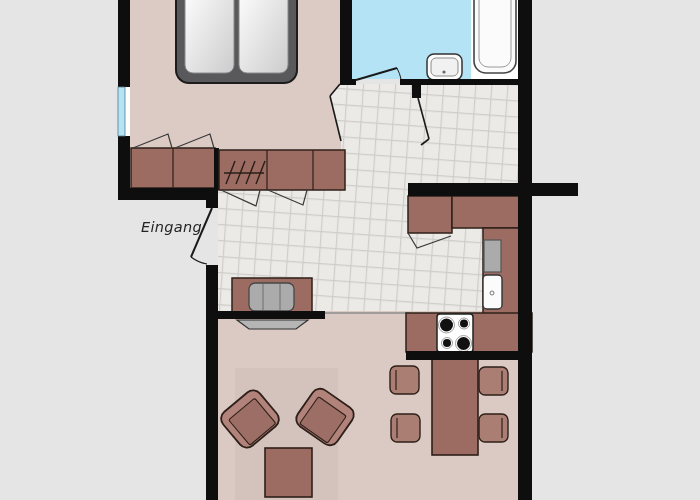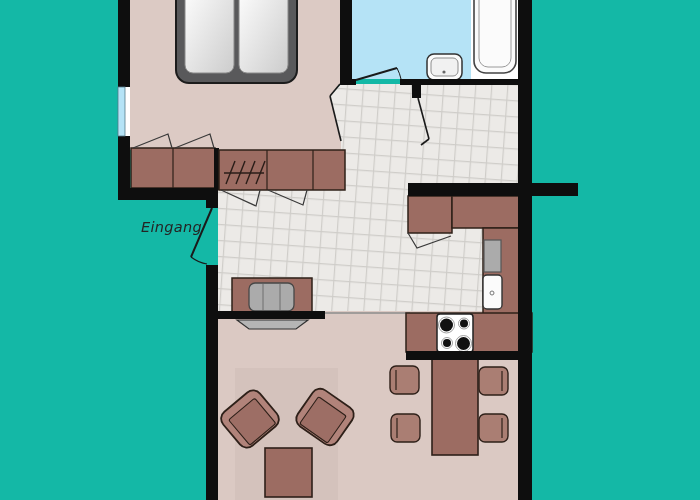--- a/index.html
+++ b/index.html
@@ -1,16 +1,16 @@
 <!DOCTYPE html>
 <html style="--wall: #0e0e0e; --outline: #2e2019; --bedroom_floor: #dccac4; --living_floor: #dbc9c3; --rug: #d4c2bc; --bathroom_floor: #b5e3f6; --window_blue: #b5e3f6; --tile_floor: #eceae7; --tile_line: #cfcdc9; --furniture: #9c6c62; --furniture_light: #b1837a; --furniture_mid: #aa7e73; --seat: #9d6e65; --bed_frame: #59595b; --appliance_gray: #ababab; --tv_gray: #b5b5b5; --fixture_white: #fbfbfb;"><head>
 <meta charset="utf-8">
 <style>
   html,body{margin:0;padding:0;background:#ffffff;}
-  .stage{position:relative;width:700px;height:500px;background:#14b8a6;overflow:hidden;
+  .stage{position:relative;width:700px;height:500px;background:#e5e5e5;overflow:hidden;
          font-family:"DejaVu Sans","Liberation Sans",sans-serif;}
   svg{display:block}
   .entr-label{font-family:"DejaVu Sans","Liberation Sans",sans-serif;
               font-style:italic;font-size:14.5px;fill:#242424;letter-spacing:.3px;}
 </style>
 </head>
 <body>
 
 <div class="stage">
 <svg width="700" height="500" viewBox="0 0 700 500">

